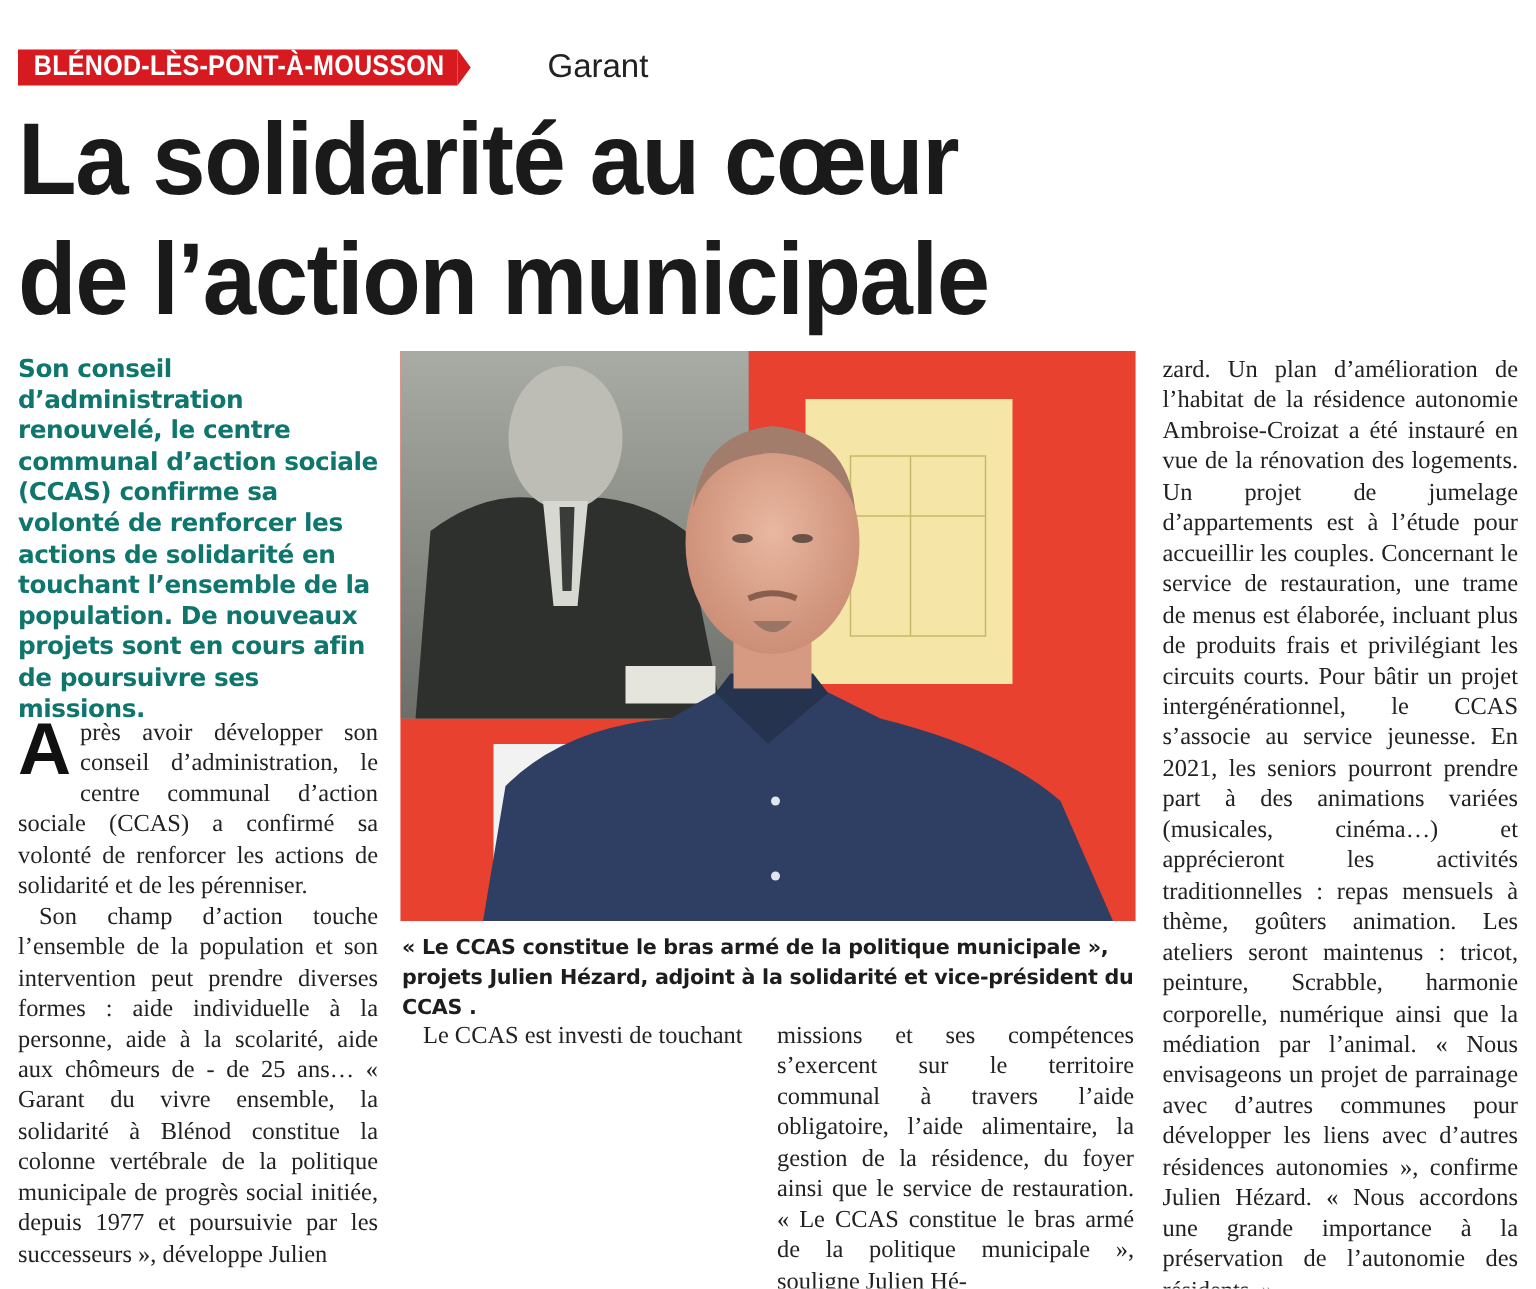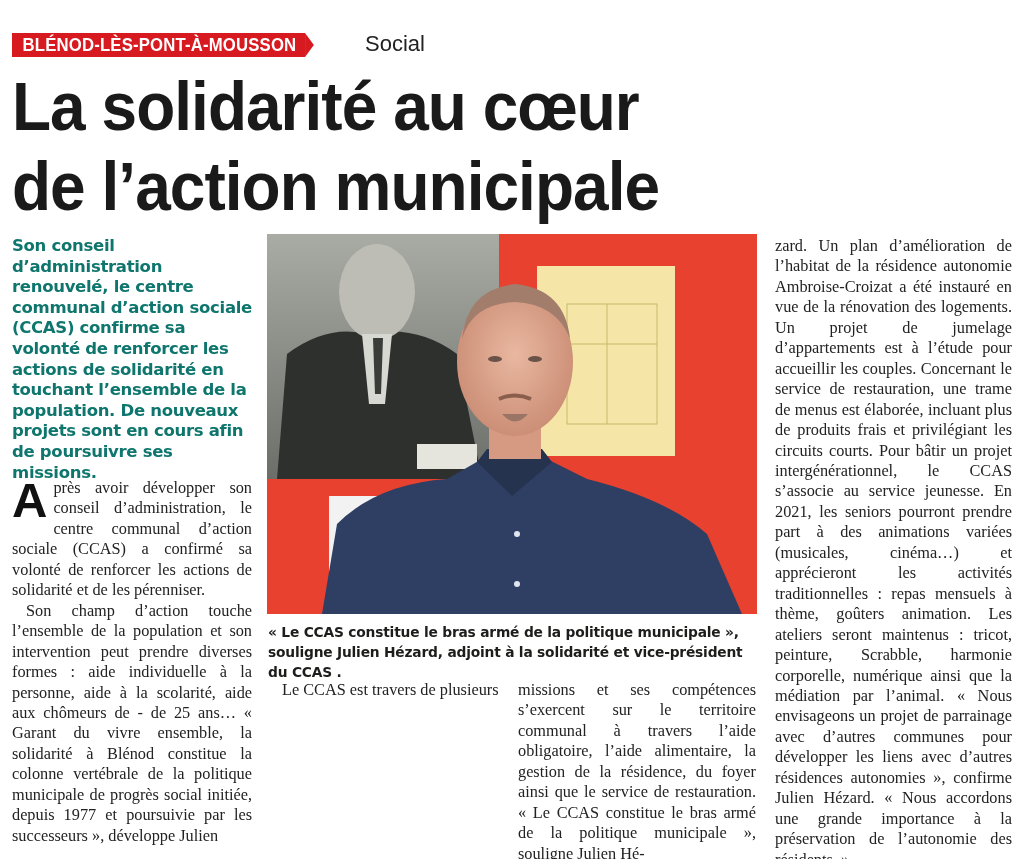--- a/index.html
+++ b/index.html
@@ -19,21 +19,21 @@
   .col4 { left:775px; top:236px; width:237px; }
   .dropcap { float:left; font-family:"Liberation Sans", sans-serif; font-weight:bold; font-size:49px; line-height:40px; margin:2px 6px 0 0; color:#111; }
   .photo { position:absolute; left:267px; top:234px; width:490px; height:380px; overflow:hidden; background:#e8412f; }
   .caption { position:absolute; left:268px; top:622px; width:490px; font-family:"DejaVu Sans", sans-serif; font-weight:bold; font-size:13.8px; line-height:20px; color:#1d1d1b; margin:0; letter-spacing:-0.2px; }
 </style>
 </head>
 <body>
 
 <div class="kicker">
   <span class="kicker-tag">BLÉNOD-LÈS-PONT-À-MOUSSON</span>
-  <span class="kicker-rubric">Social</span>
+  <span class="kicker-rubric">Garant</span>
 </div>
 
 <h1 class="headline">
   <span>La solidarité au cœur</span><br>
   <span>de l’action municipale</span>
 </h1>
 
 <p class="chapo">Son conseil d’administration renouvelé, le centre communal d’action sociale (CCAS) confirme sa volonté de renforcer les actions de solidarité en touchant l’ensemble de la population. De nouveaux projets sont en cours afin de poursuivre ses missions.</p>
 
 <div class="photo">
@@ -73,29 +73,29 @@
     <rect x="222" y="180" width="52" height="45" fill="#d69a82"></rect>
     <ellipse cx="248" cy="128" rx="58" ry="74" fill="url(#skin)"></ellipse>
     <path d="M195 105 Q200 55 248 50 Q298 55 303 105 Q290 70 248 68 Q205 70 195 105 Z" fill="#a27d6c"></path>
     <ellipse cx="228" cy="125" rx="7" ry="3" fill="#6b5248"></ellipse>
     <ellipse cx="268" cy="125" rx="7" ry="3" fill="#6b5248"></ellipse>
     <path d="M232 165 Q248 158 264 165" stroke="#8a5e4c" stroke-width="4" fill="none"></path>
     <path d="M235 180 Q248 195 261 180" fill="#9a7566"></path>
   </svg>
 </div>
 
-<p class="caption">« Le CCAS constitue le bras armé de la politique municipale », souligne Julien Hézard, adjoint à la solidarité et vice-président du CCAS .</p>
+<p class="caption">« Le CCAS constitue le bras armé de la politique municipale », projets Julien Hézard, adjoint à la solidarité et vice-président du CCAS .</p>
 
 <div class="col col1">
   <p class="noindent"><span class="dropcap">A</span><span>près avoir développer son conseil d’administration, le centre communal d’action sociale (CCAS) a confirmé sa volonté de renforcer les actions de solidarité et de les pérenniser.</span></p>
   <p>Son champ d’action touche l’ensemble de la population et son intervention peut prendre diverses formes : aide individuelle à la personne, aide à la scolarité, aide aux chômeurs de - de 25 ans… « Garant du vivre ensemble, la solidarité à Blénod constitue la colonne vertébrale de la politique municipale de progrès social initiée, depuis 1977 et poursuivie par les successeurs », développe Julien</p>
 </div>
 
 <div class="col col2">
-  <p>Le CCAS est travers de plusieurs</p>
+  <p>Le CCAS est investi de touchant</p>
 </div>
 
 <div class="col col3">
   <p class="noindent">missions et ses compétences s’exercent sur le territoire communal à travers l’aide obligatoire, l’aide alimentaire, la gestion de la résidence, du foyer ainsi que le service de restauration. « Le CCAS constitue le bras armé de la politique municipale », souligne Julien Hé-</p>
 </div>
 
 <div class="col col4">
   <p class="noindent">zard. Un plan d’amélioration de l’habitat de la résidence autonomie Ambroise-Croizat a été instauré en vue de la rénovation des logements. Un projet de jumelage d’appartements est à l’étude pour accueillir les couples. Concernant le service de restauration, une trame de menus est élaborée, incluant plus de produits frais et privilégiant les circuits courts. Pour bâtir un projet intergénérationnel, le CCAS s’associe au service jeunesse. En 2021, les seniors pourront prendre part à des animations variées (musicales, cinéma…) et apprécieront les activités traditionnelles : repas mensuels à thème, goûters animation. Les ateliers seront maintenus : tricot, peinture, Scrabble, harmonie corporelle, numérique ainsi que la médiation par l’animal. « Nous envisageons un projet de parrainage avec d’autres communes pour développer les liens avec d’autres résidences autonomies », confirme Julien Hézard. « Nous accordons une grande importance à la préservation de l’autonomie des résidents. »</p>
 </div>
 

